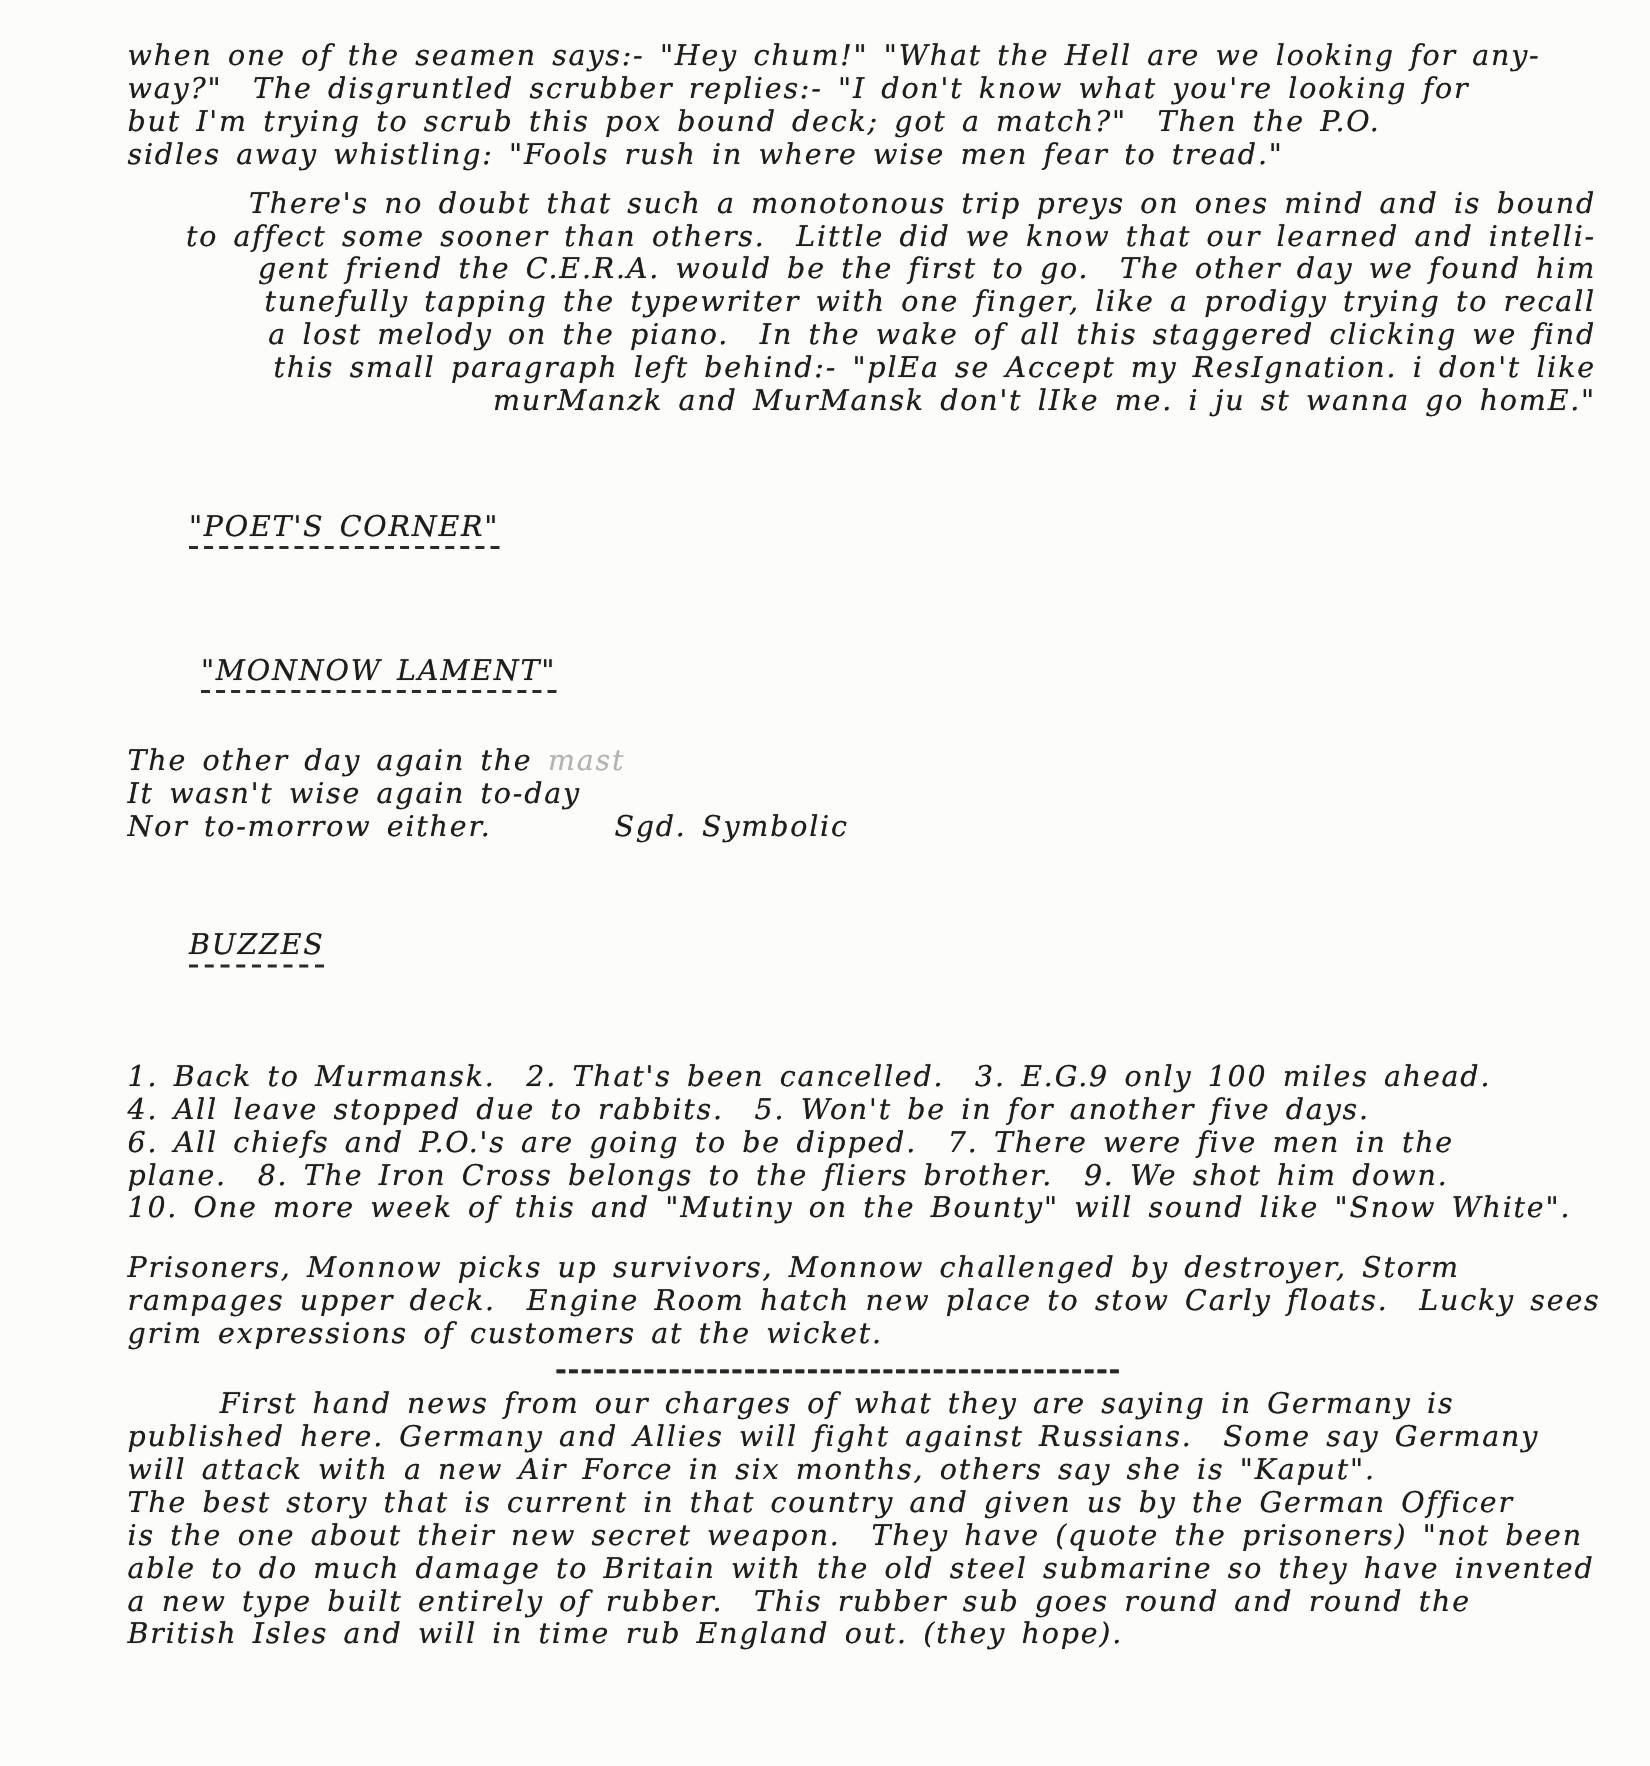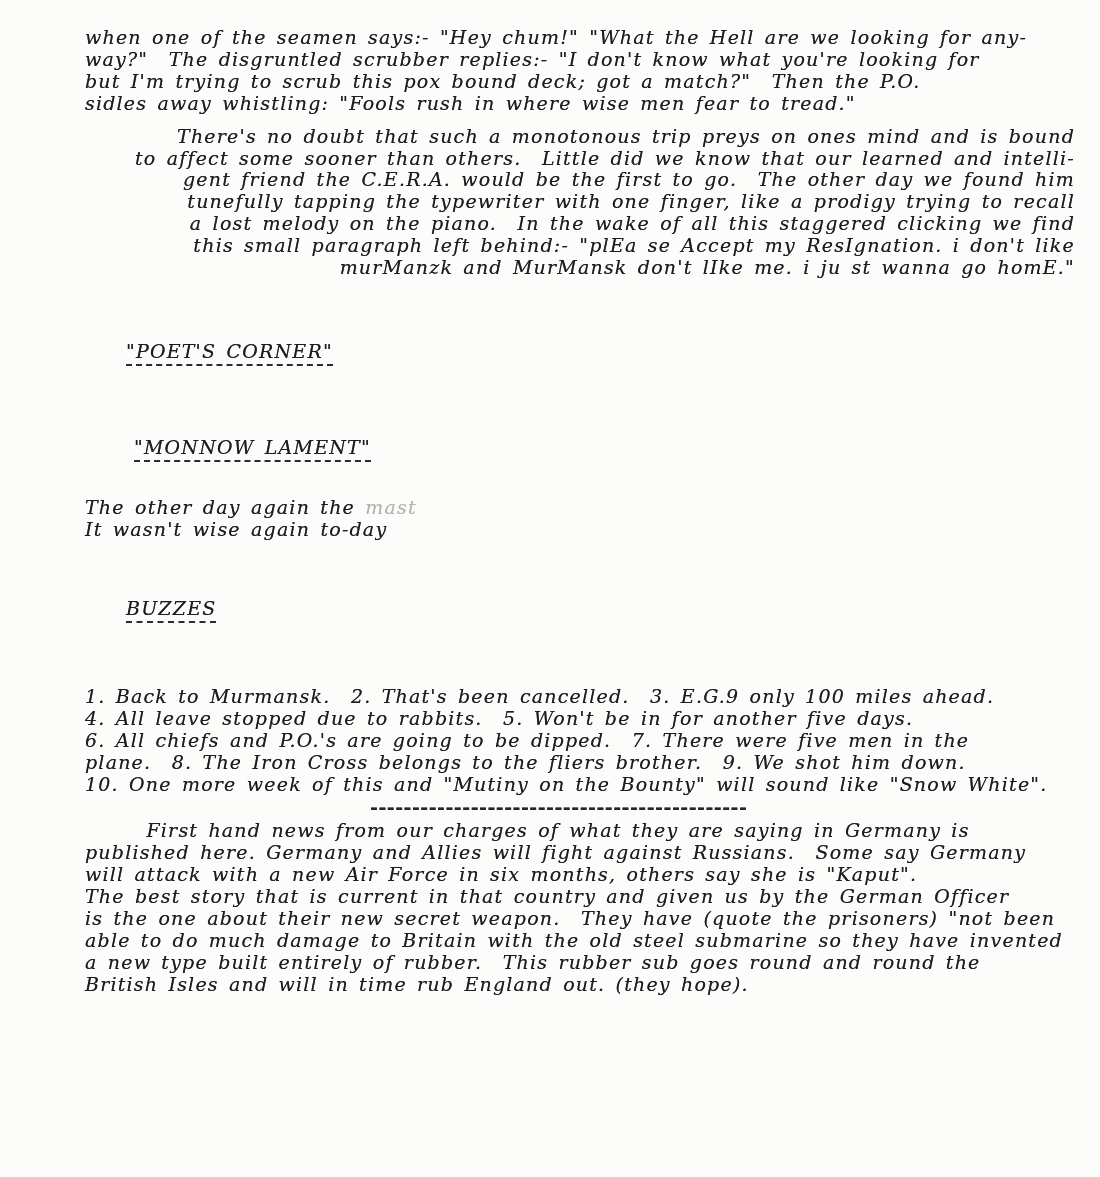--- a/index.html
+++ b/index.html
@@ -4,21 +4,21 @@
 <style>
   html, body { margin: 0; padding: 0; }
   body { background: #ffffff; }
 
   .page {
     position: relative;
     width: 1100px;
     height: 1177px;
     box-sizing: border-box;
     background: #fcfcfa;
-    padding: 27px 25px 20px 85px;
+    padding: 27px 36px 20px 85px;
     overflow: hidden;
     font-family: "DejaVu Serif", serif;
     font-style: italic;
     font-size: 19px;
     line-height: 21.9px;
     letter-spacing: 1.2px;
     word-spacing: 3px;
     color: #1d1d1d;
     text-shadow: 0 0 0.5px rgba(20,20,20,0.65);
   }
@@ -81,33 +81,37 @@
     <span class="u">"POET'S CORNER"</span>
   </div>
 
   <div class="heading mt-lament">
     <span class="u">"MONNOW LAMENT"</span>
   </div>
 
   <div class="mt-poem">
     <div class="poem-line"><span>The other day again the </span><span class="faded">mast</span></div>
     <div class="poem-line">It wasn't wise again to-day</div>
+    <div class="poem-line">Nor to-morrow either.        Sgd. Symbolic</div>
   </div>
 
   <div class="heading mt-buzzes-head">
     <span class="u">BUZZES</span>
   </div>
 
   <p class="typed mt-buzzes-list">1. Back to Murmansk.  2. That's been cancelled.  3. E.G.9 only 100 miles ahead.
 4. All leave stopped due to rabbits.  5. Won't be in for another five days.
 6. All chiefs and P.O.'s are going to be dipped.  7. There were five men in the
 plane.  8. The Iron Cross belongs to the fliers brother.  9. We shot him down.
 10. One more week of this and "Mutiny on the Bounty" will sound like "Snow White".</p>
 
 
+  <p class="typed mt-firsts-para">Prisoners, Monnow picks up survivors, Monnow challenged by destroyer, Storm
+rampages upper deck.  Engine Room hatch new place to stow Carly floats.  Lucky sees
+grim expressions of customers at the wicket.</p>
 
   <div class="divider mt-divider">---------------------------------------------</div>
 
   <p class="typed mt-germany">      First hand news from our charges of what they are saying in Germany is
 published here. Germany and Allies will fight against Russians.  Some say Germany
 will attack with a new Air Force in six months, others say she is "Kaput".
 The best story that is current in that country and given us by the German Officer
 is the one about their new secret weapon.  They have (quote the prisoners) "not been
 able to do much damage to Britain with the old steel submarine so they have invented
 a new type built entirely of rubber.  This rubber sub goes round and round the

